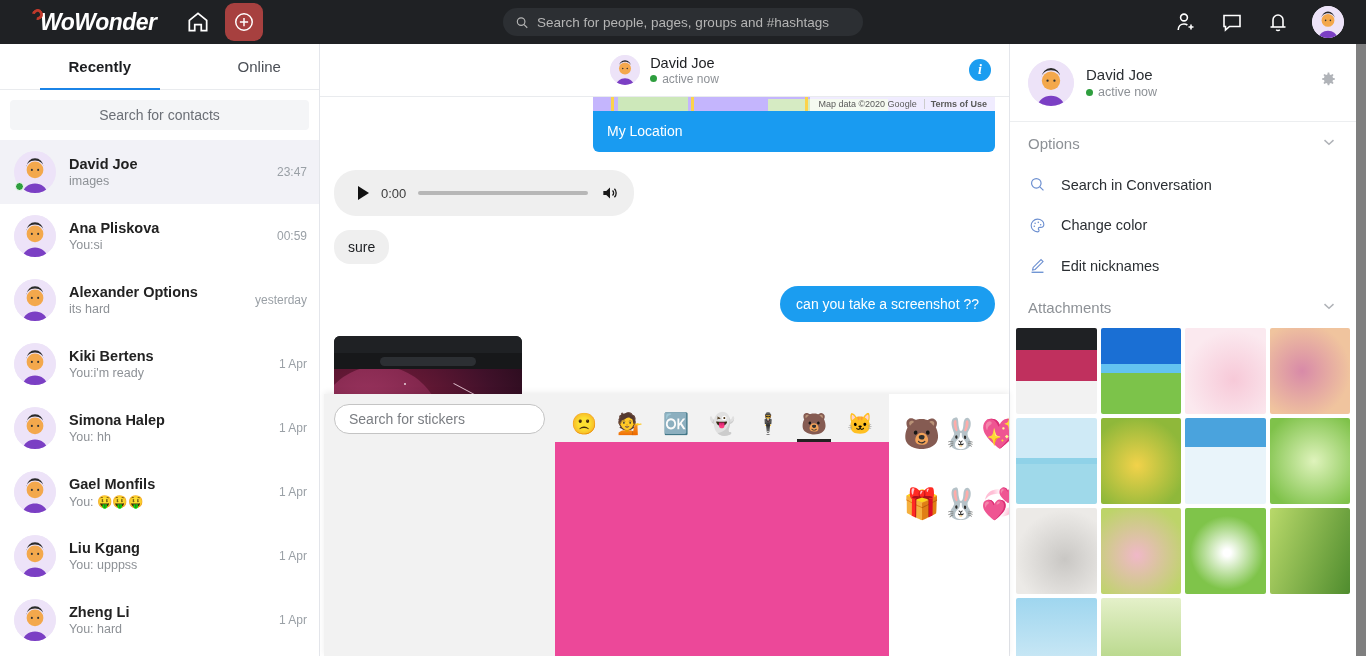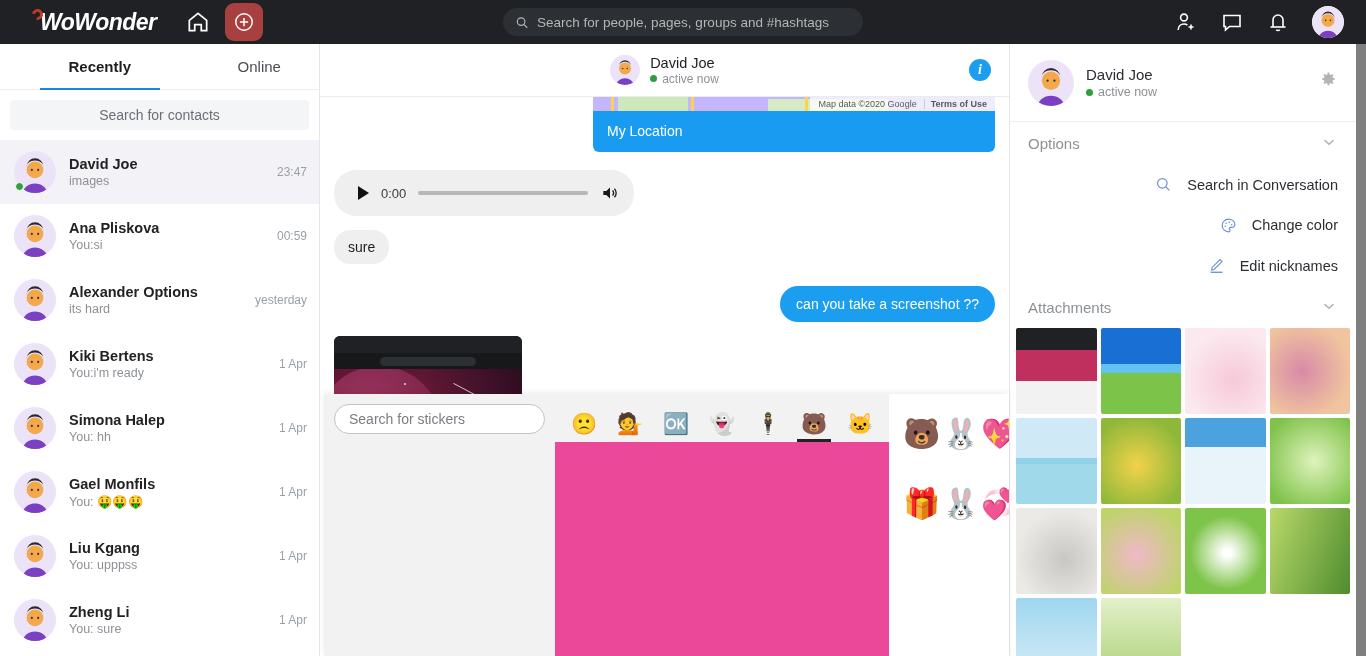--- a/index.html
+++ b/index.html
@@ -240,21 +240,21 @@
   .rp-name { font-size: 15px; color: #2b2f33; }
   .rp-status { font-size: 12.5px; color: #8d9196; display: flex; align-items: center; gap: 5px; margin-top: 2px;}
   .gear { margin-left: auto; cursor: pointer; }
   .section-head {
     height: 46px; display: flex; align-items: center; padding: 0 18px;
     font-size: 15px; color: #8d9196; cursor: pointer;
   }
   .chev { margin-left: auto; }
   .opt-item {
     height: 44px; display: flex; align-items: center; gap: 14px;
-    padding: 0 18px; cursor: pointer; justify-content: flex-end;
+    padding: 0 18px; cursor: pointer;
   }
   .opt-label { font-size: 14.5px; color: #2b2f33; }
   .attach-grid {
     display: grid; grid-template-columns: repeat(4, 1fr); gap: 4px;
     padding: 0 6px 0 6px; overflow: hidden;
   }
   .thumb { height: 86px; border-radius: 2px; overflow: hidden; position: relative; }
 </style>
 </head>
 <body>
@@ -464,21 +464,21 @@
                   <circle cx="20" cy="20" r="20" fill="#ede3f8"></circle>
                   <path d="M20 31c-7 0-12 5-12 11h24c0-6-5-11-12-11z" fill="#7b3fc4"></path>
                   <circle cx="20" cy="18" r="8" fill="#f3a84c"></circle>
                   <path d="M12 15a8 8 0 0 1 16 0c0-3-3-6-8-6s-8 3-8 6z" fill="#2b2b2b"></path>
                   <circle cx="17" cy="18" r="1" fill="#333"></circle>
                   <circle cx="23" cy="18" r="1" fill="#333"></circle>
                 </svg></div>
             </div>
             <div class="contact-info">
               <div class="contact-name">Zheng Li</div>
-              <div class="contact-snippet">You: sure</div>
+              <div class="contact-snippet">You: hard</div>
             </div>
             <div class="contact-time">1 Apr</div>
           </div>
         </div>
     </div>
 
     <div class="center">
       <div class="chat-header">
         <div class="chat-head-inner">
           <div class="avatar30">

